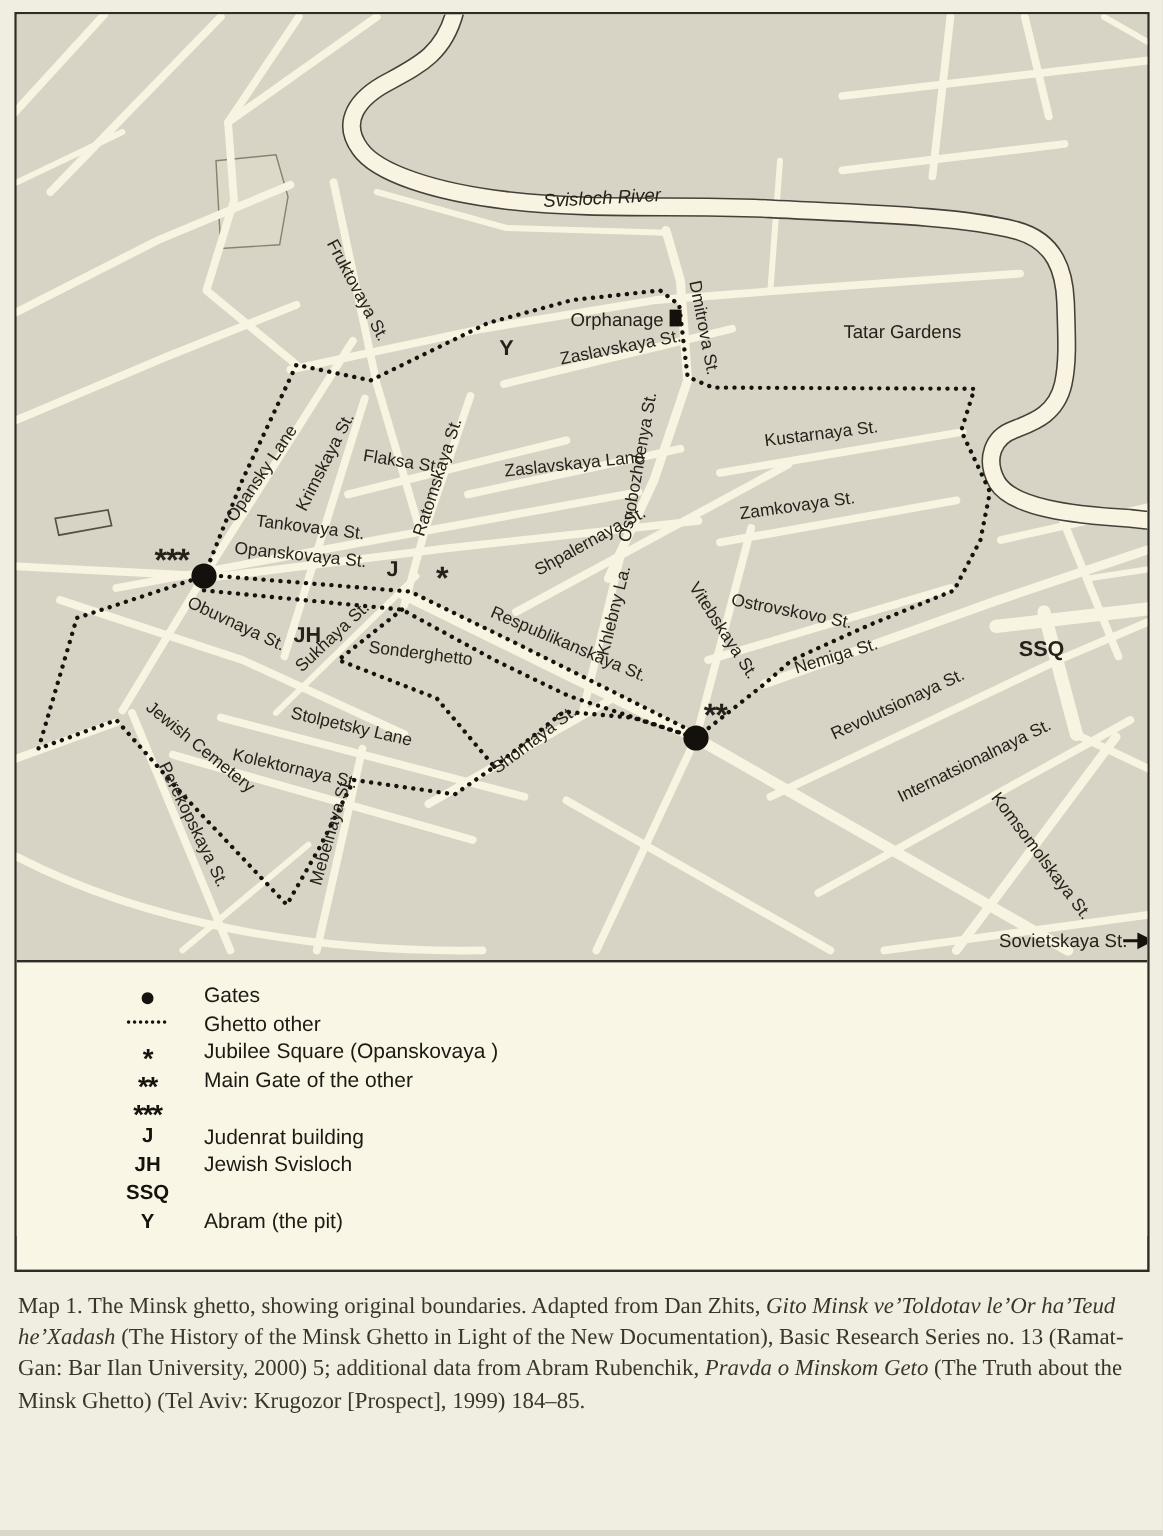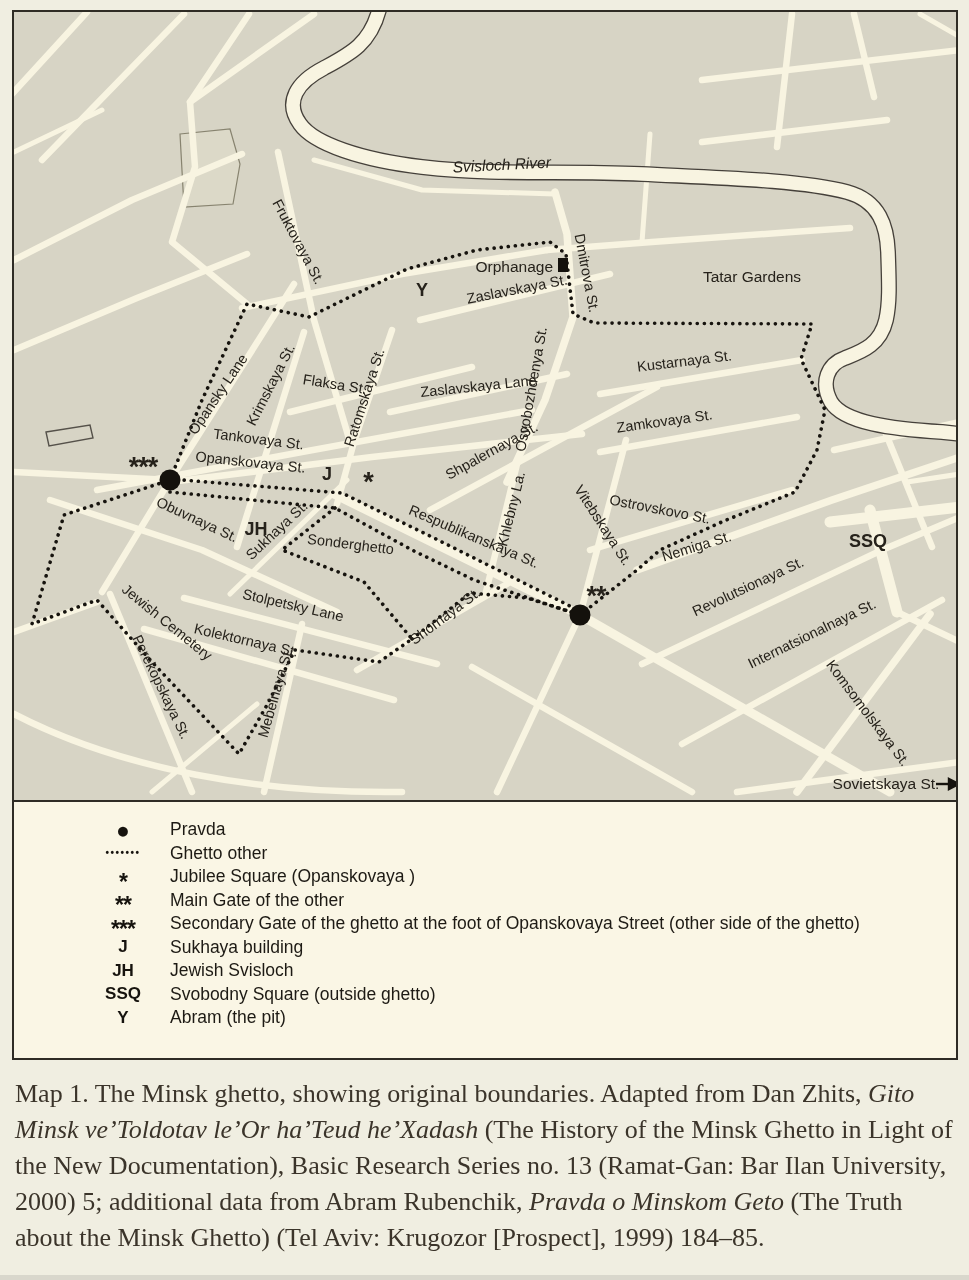--- a/index.html
+++ b/index.html
@@ -24,21 +24,21 @@
   .legend-row{display:flex;align-items:center;height:23.5px;color:#1d1a14;}
   .sym{width:70px;text-align:center;font-weight:700;color:#16130e;flex:none;}
   .sym.dot{font-size:23px;line-height:10px;}
   .sym.dots{font-size:10px;letter-spacing:1.5px;line-height:10px;}
   .sym.ast{font-size:23px;line-height:6px;position:relative;top:5px;letter-spacing:-1px;}
   .sym.let{font-size:17px;}
   .legend-label{font-size:17.5px;margin-left:12px;white-space:nowrap;}
   .caption{
     position:absolute;left:15px;top:1076px;width:940px;
     font-family:"Liberation Serif",serif;
-    font-size:26px;line-height:1.38;color:#3b342a;
+    font-size:19px;line-height:1.38;color:#3b342a;
   }
   .caption .it{font-style:italic;}
 
   
   .road{stroke:#f8f4e1;fill:none;stroke-linecap:round;stroke-linejoin:round;}
   .r5{stroke-width:5px;} .r6{stroke-width:6.5px;} .r7{stroke-width:7.5px;}
   .r8{stroke-width:9px;} .r9{stroke-width:11px;}
   .river-edge{stroke:#45403a;fill:none;stroke-width:16px;stroke-linejoin:round;}
   .river-fill{stroke:#f8f4e1;fill:none;stroke-width:13.4px;stroke-linejoin:round;}
   .fence{stroke:#16130e;fill:none;stroke-width:3.6px;
@@ -200,49 +200,47 @@
           <text transform="translate(366,489) rotate(0)" text-anchor="middle" class="ast">*</text>
           <text transform="translate(594,603) rotate(0)" text-anchor="middle" class="ast">**</text>
           <text transform="translate(141,474) rotate(0)" text-anchor="middle" class="ast">***</text>
         </g>
     </svg>
   </div>
 
   <div class="legend">
     <div class="legend-row">
       <span class="sym dot">●</span>
-      <span class="legend-label">Pravda</span>
+      <span class="legend-label">Gates</span>
     </div>
     <div class="legend-row">
       <span class="sym dots">•••••••</span>
       <span class="legend-label">Ghetto other</span>
     </div>
     <div class="legend-row">
       <span class="sym ast">*</span>
       <span class="legend-label">Jubilee Square (Opanskovaya )</span>
     </div>
     <div class="legend-row">
       <span class="sym ast">**</span>
       <span class="legend-label">Main Gate of the other</span>
     </div>
     <div class="legend-row">
       <span class="sym ast">***</span>
-      <span class="legend-label">Secondary Gate of the ghetto at the foot of Opanskovaya Street (other side of the ghetto)</span>
     </div>
     <div class="legend-row">
       <span class="sym let">J</span>
-      <span class="legend-label">Sukhaya building</span>
+      <span class="legend-label">Judenrat building</span>
     </div>
     <div class="legend-row">
       <span class="sym let">JH</span>
       <span class="legend-label">Jewish Svisloch</span>
     </div>
     <div class="legend-row">
       <span class="sym let">SSQ</span>
-      <span class="legend-label">Svobodny Square (outside ghetto)</span>
     </div>
     <div class="legend-row">
       <span class="sym let">Y</span>
       <span class="legend-label">Abram (the pit)</span>
     </div>
   </div>
 </div>
 
 <div class="caption" id="caption"><span>Map 1. The Minsk ghetto, showing original boundaries. Adapted from Dan Zhits, </span><span class="it">Gito Minsk ve’Toldotav le’Or ha’Teud he’Xadash</span><span> (The History of the Minsk Ghetto in Light of the New Documentation), Basic Research Series no. 13 (Ramat-Gan: Bar Ilan University, 2000) 5; additional data from Abram Rubenchik, </span><span class="it">Pravda o Minskom Geto</span><span> (The Truth about the Minsk Ghetto) (Tel Aviv: Krugozor [Prospect], 1999) 184–85.</span></div>
 <div class="page-edge-bottom"></div>

